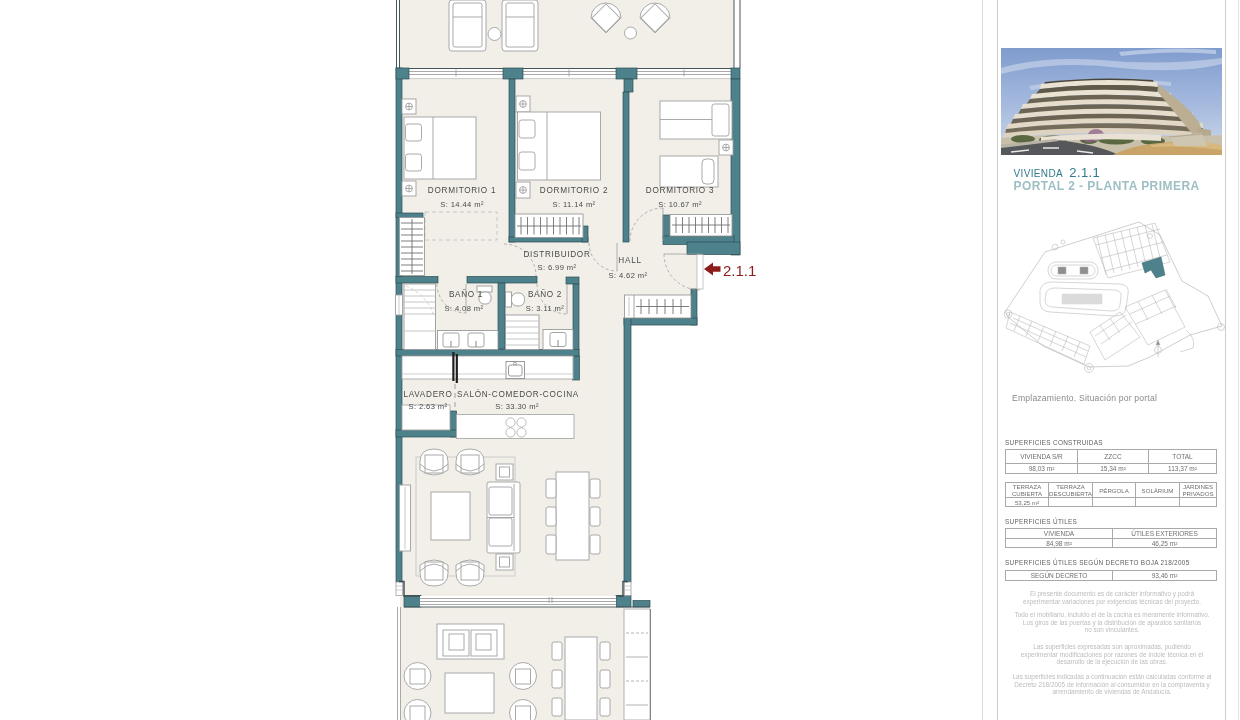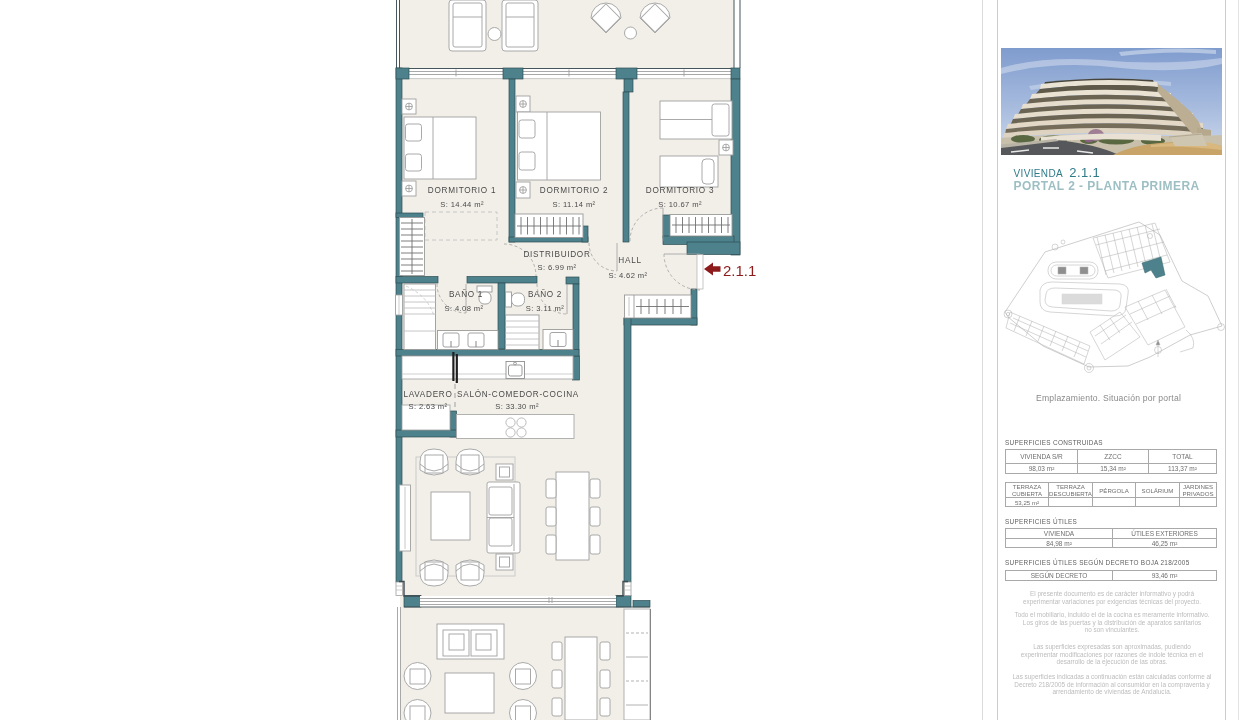--- a/index.html
+++ b/index.html
@@ -870,21 +870,21 @@
         </g>
 
     <g>
           <circle cx="158" cy="138" r="3.5"></circle>
           <line x1="158" y1="130" x2="158" y2="145"></line>
       <path d="M 156,133 L 158,128 L 160,133 Z" fill="#8f8f8f"></path>
         </g>
   </g>
 </svg>
 
-<div class="abs" style="left:1036px;top:393px;color:#8a8a8a;font-size:8.6px;letter-spacing:0.2px;">Emplazamiento. Situación por portal</div>
+<div class="abs" style="left:1012px;top:393px;color:#8a8a8a;font-size:8.6px;letter-spacing:0.2px;">Emplazamiento. Situación por portal</div>
 
 <div class="hdg" style="left:1005px;top:439px;">SUPERFICIES CONSTRUIDAS</div>
 
 <table class="tbl" style="left:1005px;top:449px;width:212px;height:25px;font-size:6.5px;">
   <tbody>
         <tr style="height:14px;">
           <td style="width:71px;">VIVIENDA S/R</td>
           <td style="width:70px;">ZZCC</td>
           <td>TOTAL</td>
         </tr>

